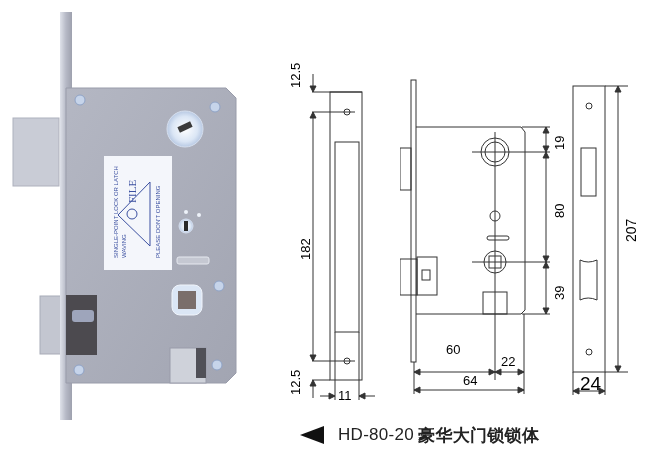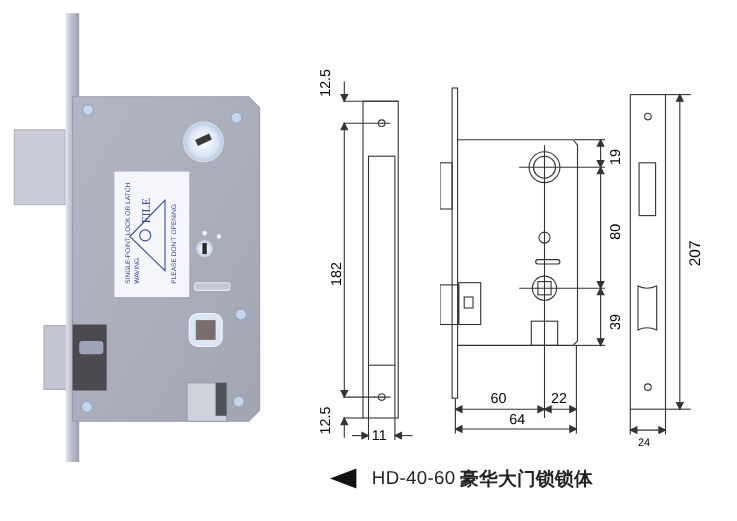--- a/index.html
+++ b/index.html
@@ -141,21 +141,21 @@
     <polygon points="89,299 89,305 95,302" fill="#333"></polygon>
     <polygon points="101,299 101,305 95,302" fill="#333"></polygon>
     <polygon points="118,299 118,305 124,302" fill="#333"></polygon>
     <line x1="14" y1="320" x2="124" y2="320"></line>
     <polygon points="20,317 20,323 14,320" fill="#333"></polygon>
     <polygon points="118,317 118,323 124,320" fill="#333"></polygon>
   </svg>
   <div class="abs" style="left:152px;top:80px;transform:rotate(-90deg);transform-origin:left top;font-size:13px;">19</div>
   <div class="abs" style="left:152px;top:148px;transform:rotate(-90deg);transform-origin:left top;font-size:13px;">80</div>
   <div class="abs" style="left:152px;top:230px;transform:rotate(-90deg);transform-origin:left top;font-size:13px;">39</div>
-  <div class="abs" style="left:46px;top:284px;font-size:13px;">60</div>
+  <div class="abs" style="left:46px;top:272px;font-size:13px;">60</div>
   <div class="abs" style="left:101px;top:284px;font-size:13px;">22</div>
   <div class="abs" style="left:63px;top:303px;font-size:13px;">64</div>
 </div>
 
 <div class="abs" style="left:560px;top:70px;width:110px;height:330px;">
   <svg width="110" height="330" viewBox="0 0 110 330" stroke="#333" fill="none" stroke-width="1">
     <rect x="13" y="16" width="32" height="286"></rect>
     <circle cx="29" cy="36" r="3"></circle>
     <rect x="21" y="78" width="15" height="48"></rect>
     <path d="M20 190 Q28 194 37 190 L37 230 Q28 226 20 230 Z"></path>
@@ -165,20 +165,20 @@
     <line x1="58" y1="16" x2="58" y2="302"></line>
     <polygon points="55,22 61,22 58,16" fill="#333"></polygon>
     <polygon points="55,296 61,296 58,302" fill="#333"></polygon>
     <line x1="13" y1="302" x2="13" y2="325"></line>
     <line x1="45" y1="302" x2="45" y2="325"></line>
     <line x1="13" y1="321" x2="45" y2="321"></line>
     <polygon points="19,318 19,324 13,321" fill="#333"></polygon>
     <polygon points="39,318 39,324 45,321" fill="#333"></polygon>
   </svg>
   <div class="abs" style="left:63px;top:172px;transform:rotate(-90deg);transform-origin:left top;font-size:14px;">207</div>
-  <div class="abs" style="left:20px;top:303px;font-size:10px;margin-top:24px;">24</div>
+  <div class="abs" style="left:20px;top:303px;font-size:19px;">24</div>
 </div>
 
 <div class="abs caption">
   <span class="tri"></span>
-  <span>HD-40-60</span>
+  <span>HD-80-20</span>
   <span style="margin-left:4px;font-weight:bold;">豪华大门锁锁体</span>
 </div>
 
 </body></html>

